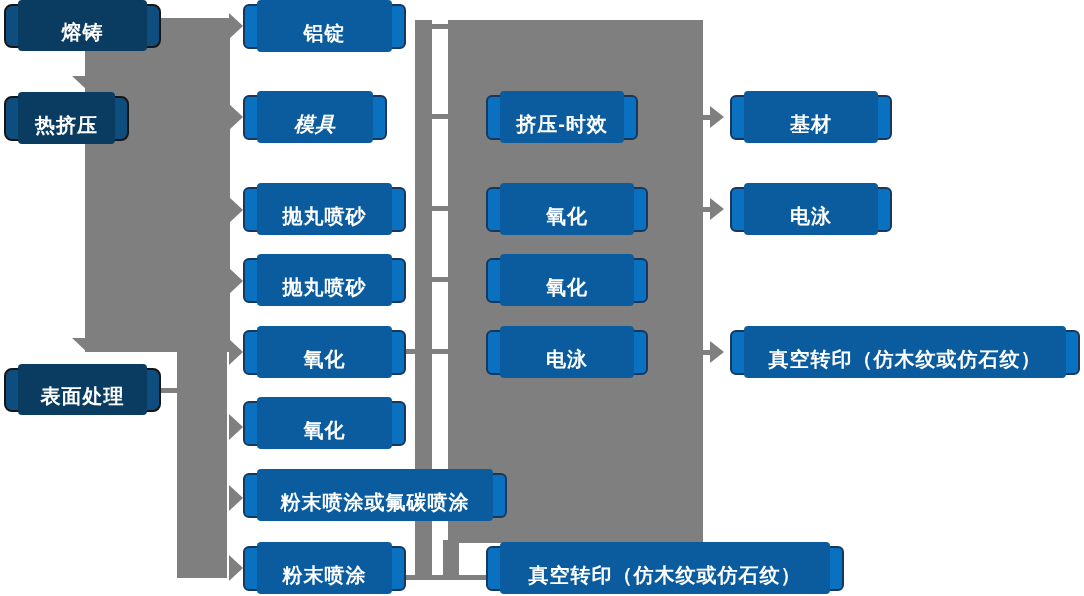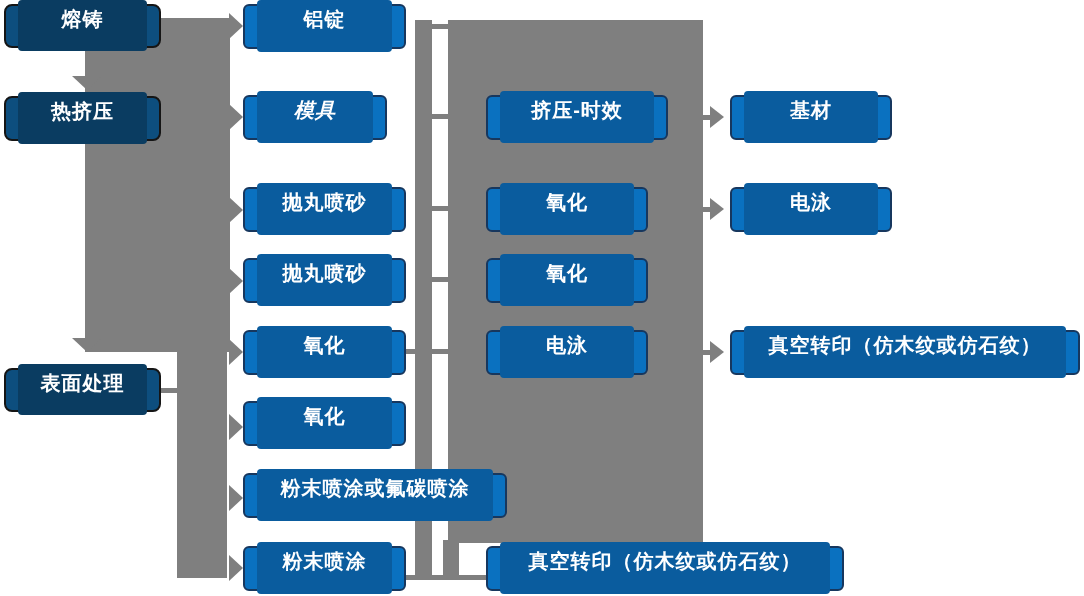--- a/index.html
+++ b/index.html
@@ -29,21 +29,21 @@
   }
   .arr-d {
     position:absolute; width:0; height:0; z-index:1;
     border-left:15px solid transparent;
     border-right:15px solid transparent;
     border-top:14px solid var(--connector-gray,#7f7f7f);
   }
   
   .node {
     position:absolute; z-index:2;
-    display:flex; align-items:flex-start; justify-content:center;
+    display:flex; align-items:flex-end; justify-content:center;
     box-sizing:border-box;
     background:var(--box-blue,#0a71c0);
     border:2px solid var(--border-navy,#17375e);
     border-radius:6px;
     color:var(--text-white,#ffffff);
     font-size:20px; font-weight:bold; letter-spacing:1px;
     white-space:nowrap;
   }
   .node::before {
     content:""; position:absolute; z-index:-1;
@@ -94,21 +94,21 @@
   <div class="arr-r" style="left:229px;top:485px;"></div>
   <div class="arr-r" style="left:229px;top:555px;"></div>
 
   <div class="arr-r sm" style="left:710px;top:106px;"></div>
   <div class="arr-r sm" style="left:710px;top:198px;"></div>
   <div class="arr-r sm" style="left:710px;top:341px;"></div>
 
   <div class="node dark" style="left:4px;top:4px;width:157px;height:44px;">
     <span>熔铸</span>
   </div>
-  <div class="node dark" style="left:4px;top:96px;width:157px;height:45px;">
+  <div class="node dark" style="left:4px;top:96px;width:125px;height:45px;">
     <span>热挤压</span>
   </div>
   <div class="node" style="left:243px;top:4px;width:163px;height:45px;">
     <span>铝锭</span>
   </div>
 
   <div class="node dark" style="left:4px;top:368px;width:157px;height:44px;">
     <span>表面处理</span>
   </div>
   <div class="node" style="left:243px;top:95px;width:144px;height:45px;font-style:italic;">
@@ -126,21 +126,21 @@
   <div class="node" style="left:243px;top:401px;width:163px;height:45px;">
     <span>氧化</span>
   </div>
   <div class="node" style="left:243px;top:473px;width:264px;height:45px;">
     <span>粉末喷涂或氟碳喷涂</span>
   </div>
   <div class="node" style="left:243px;top:546px;width:163px;height:45px;">
     <span>粉末喷涂</span>
   </div>
 
-  <div class="node" style="left:486px;top:95px;width:182px;height:45px;">
+  <div class="node" style="left:486px;top:95px;width:152px;height:45px;">
     <span>挤压-时效</span>
   </div>
   <div class="node" style="left:486px;top:187px;width:162px;height:45px;">
     <span>氧化</span>
   </div>
   <div class="node" style="left:486px;top:258px;width:162px;height:45px;">
     <span>氧化</span>
   </div>
   <div class="node" style="left:486px;top:330px;width:162px;height:45px;">
     <span>电泳</span>

